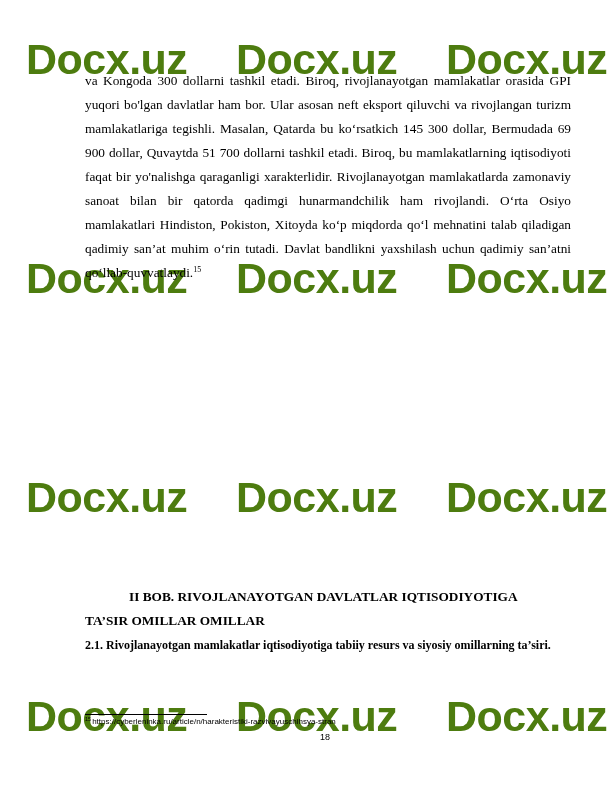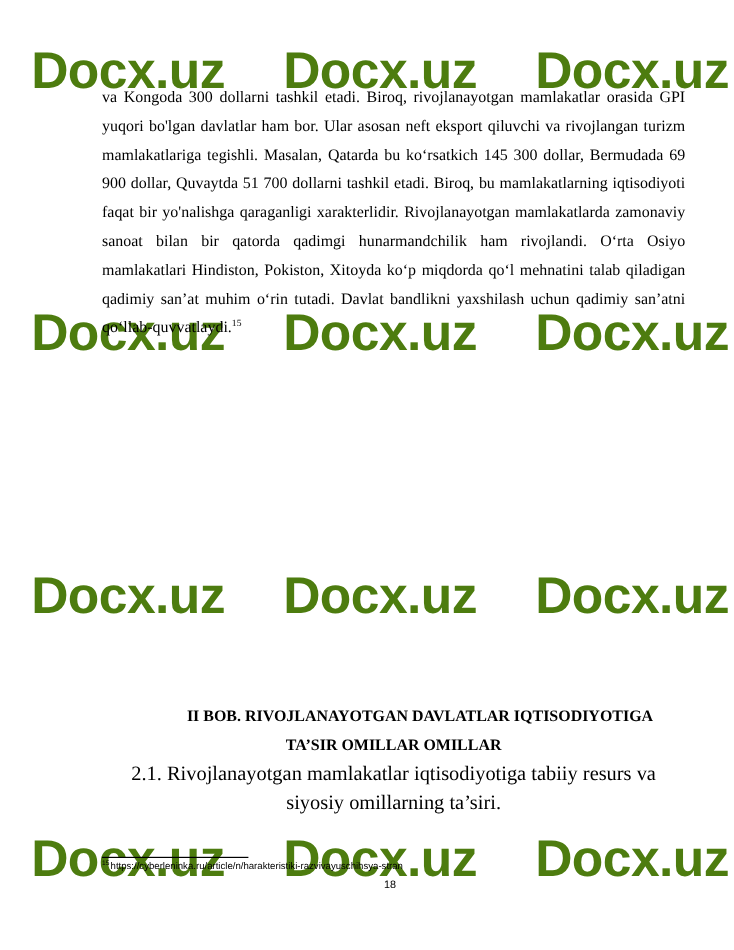--- a/index.html
+++ b/index.html
@@ -53,35 +53,34 @@
       vertical-align: 5px;
     }
     .heading-block {
       position: absolute;
       left: 85px;
       top: 585px;
       width: 486px;
       font-weight: bold;
       font-size: 13.3px;
       line-height: 24px;
-      text-align: center;
     }
     .chapter-title {
       margin: 0;
       padding-left: 44px;
       font-weight: bold;
       font-size: 13.3px;
     }
     .chapter-title span { display: block; }
     .chapter-title .line1 { padding-left: 0; }
     .chapter-title .line2 { margin-left: -44px; }
     .section-title {
       margin: 0;
-      font-weight: normal;
-      font-size: 17px;
+      font-weight: bold;
+      font-size: 12px;
     }
     .footnote-rule {
       position: absolute;
       left: 85px;
       top: 714px;
       width: 122px;
       height: 0;
       border-top: 1px solid #000000;
     }
     .footnote {

